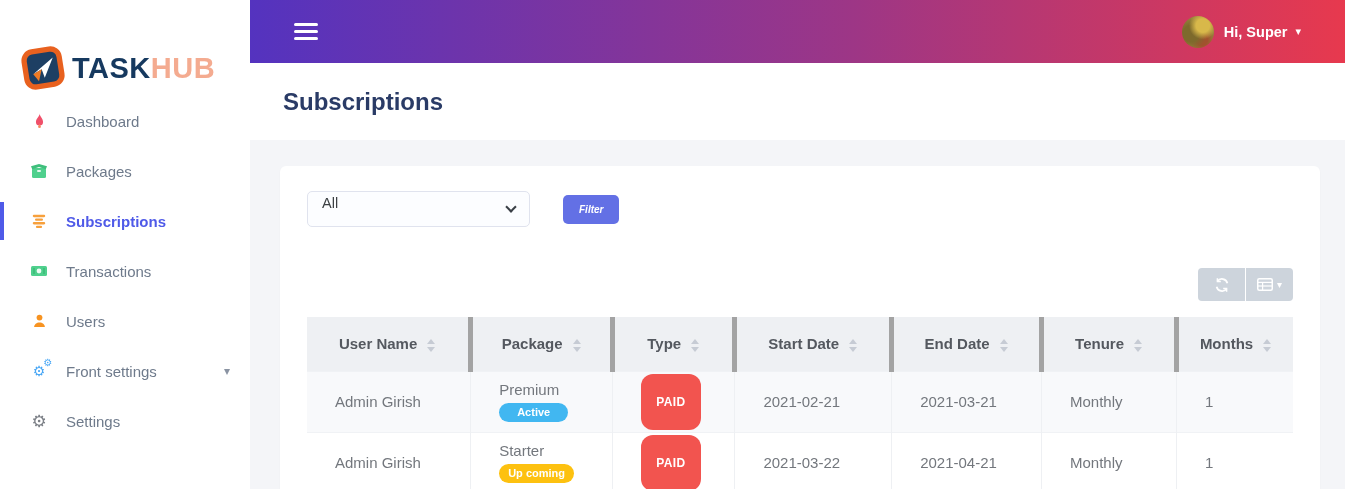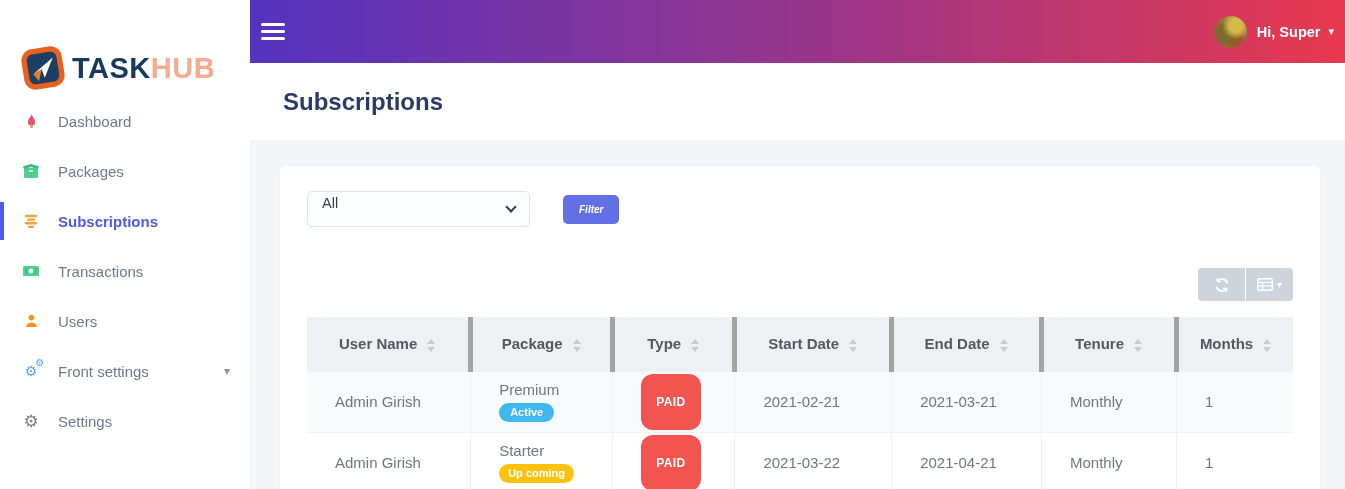--- a/index.html
+++ b/index.html
@@ -5,34 +5,34 @@
   * { margin:0; padding:0; box-sizing:border-box; }
   html,body { width:1345px; height:489px; overflow:hidden; }
   body { font-family:"Liberation Sans", sans-serif; display:flex; background:#fff; }
 
   
   .sidebar { width:250px; flex-shrink:0; background:#fff; height:100%;margin-top:40px; }
   .logo-row { height:56px; display:flex; align-items:center; padding-left:20px; }
   .logo-ic { width:46px; height:46px; margin-right:6px; }
   .brand { font-size:29px; font-weight:800; letter-spacing:.5px; color:#16395f; }
   .brand .hub { color:#f4ab90; font-weight:700; }
-  .nav-item { height:50px; display:flex; align-items:center; padding-left:20px; position:relative;
+  .nav-item { height:50px; display:flex; align-items:center; padding-left:28px; position:relative;
               color:#6e7a8b; font-size:15px; cursor:pointer; }
   .nav-item .ic { width:22px; display:flex; justify-content:center; align-items:center; margin-right:16px; }
   .nav-item.active { color:#4f5ae8; font-weight:700; }
   .nav-item.active::before { content:""; position:absolute; left:0; top:6px; bottom:6px; width:4px; background:#4f5ae8; }
   .nav-caret { position:absolute; right:20px; color:#8a93a2; font-size:12px; }
   .gear-glyph { font-size:17px; line-height:1; }
   .gears { position:relative; font-size:14px; color:#49a7f5; line-height:1; }
   .gears .g2 { position:absolute; top:-6px; right:-7px; font-size:10px; }
 
   
   .main { flex:1; display:flex; flex-direction:column; background:#f4f5f8; min-width:0; }
   .topbar { height:63px; flex-shrink:0; background:linear-gradient(90deg,#5433bf 0%,#9d3686 55%,#e7394e 100%);
-            display:flex; align-items:center; justify-content:space-between; padding:0 11px; }
+            display:flex; align-items:center; justify-content:space-between; padding:0 44px; }
   .burger { width:24px; cursor:pointer; }
   .burger span { display:block; height:3.5px; background:#fff; border-radius:2px; margin:3.5px 0; }
   .user-box { display:flex; align-items:center; cursor:pointer; }
   .avatar { width:32px; height:32px; border-radius:50%; margin-right:10px;
             background: radial-gradient(circle at 65% 30%, #d8b84a 0 22%, transparent 45%),
                         radial-gradient(circle at 28% 55%, #7d6a2c 0 28%, transparent 55%),
                         radial-gradient(circle at 62% 75%, #a0522d 0 18%, transparent 42%),
                         #96833c; }
   .greeting { color:#fff; font-weight:700; font-size:14.5px; }
   .user-caret { color:#fff; font-size:11px; margin-left:8px; }
@@ -74,21 +74,21 @@
        border-left:1px solid #eef0f3; border-top:1px solid #f0f2f5; background:#fff; }
   td:first-child { border-left:none; }
   tbody tr:nth-child(odd) td { background:#f8f9fb; }
   .sort { display:inline-block; vertical-align:middle; margin-left:9px; width:10px; height:13px; position:relative; }
   .sort::before { content:""; position:absolute; top:0; left:1px;
       border-left:4px solid transparent; border-right:4px solid transparent; border-bottom:5px solid #c6cbd4; }
   .sort::after { content:""; position:absolute; bottom:0; left:1px;
       border-left:4px solid transparent; border-right:4px solid transparent; border-top:5px solid #c6cbd4; }
   .pill { display:inline-block; color:#fff; font-weight:700; border-radius:12px; line-height:1; }
   .badge-paid { background:#f2544f; font-size:12px; padding:22px 15px; letter-spacing:.4px; }
-  .badge-active { background:#41b7f1; font-size:11px; padding:4px 11px; margin-top:5px; }
+  .badge-active { background:#41b7f1; font-size:11px; padding:4px 18px; margin-top:5px; }
   .badge-upcoming { background:#fdc110; font-size:11px; padding:4px 9px; margin-top:5px; }
   .pkg-name { display:block; }
 </style>
 </head>
 <body>
 
 <aside class="sidebar">
   <div class="logo-row">
     <svg class="logo-ic" viewBox="0 0 52 52">
       <g transform="rotate(-9 26 26)">

